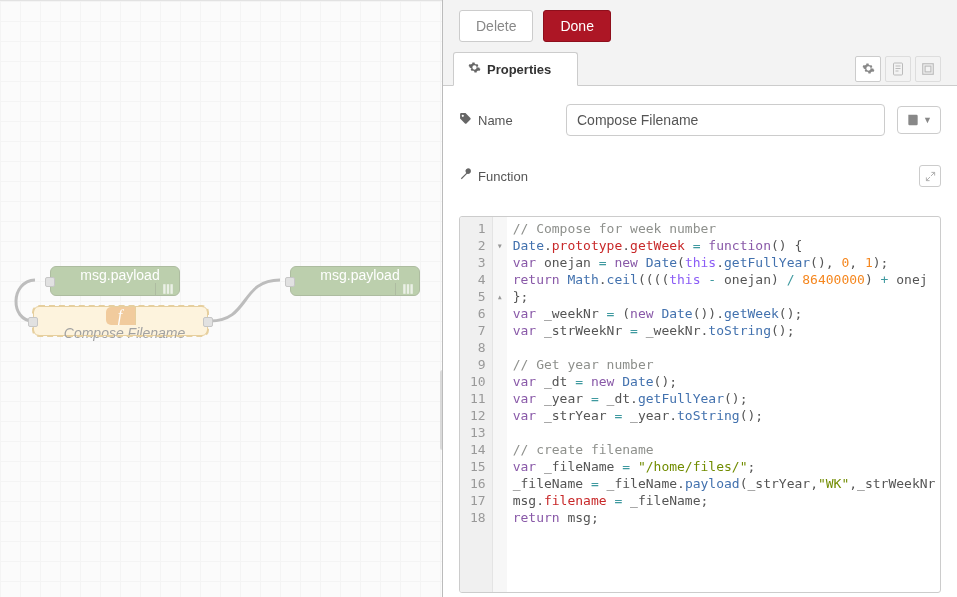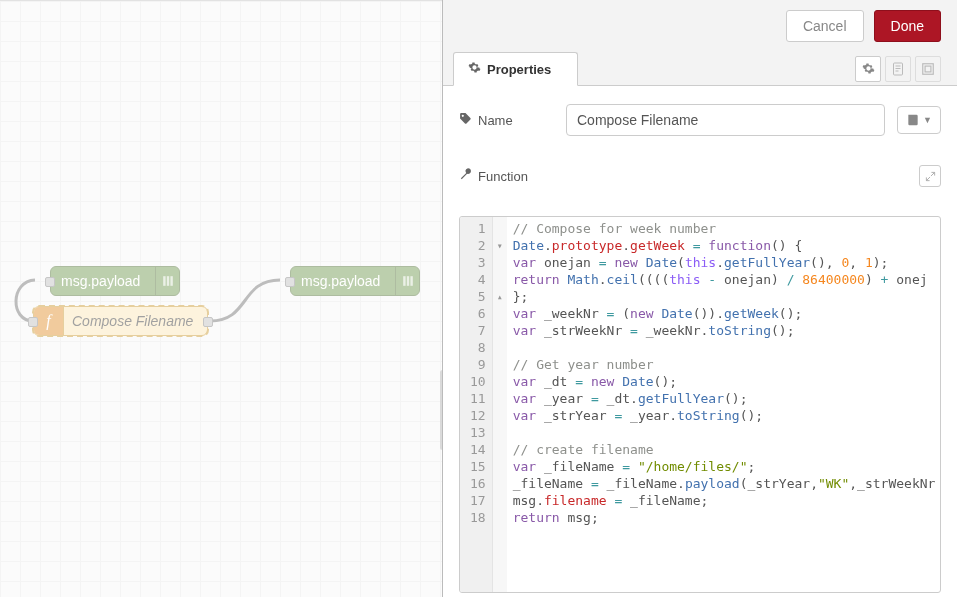--- a/index.html
+++ b/index.html
@@ -27,20 +27,21 @@
     opacity: 0.55;
   }
   .node {
     position: absolute;
     height: 30px;
     border-radius: 6px;
     display: flex;
     align-items: center;
     font-size: 14px;
     color: #333;
+    flex-direction: column;
   }
   .node.debug {
     background: #87a96b;
     border: 1px solid #6b8654;
     color: #fff;
     width: 130px;
     padding-left: 10px;
   }
   .node .right-slot {
     margin-left: auto;
@@ -273,21 +274,21 @@
     <span class="port in"></span>
     <span class="port out"></span>
   </div>
 </div>
 
 <div class="scroll-indicator"></div>
 
 <div class="panel">
 
   <div class="panel-buttons">
-    <button class="btn cancel">Cancel</button>
+    <button class="btn delete">Delete</button>
     <button class="btn done">Done</button>
   </div>
 
   <div class="tabs-row">
     <div class="tab">
       <span>
         <svg width="13" height="13" viewBox="0 0 24 24" fill="#666">
             <path d="M12 8a4 4 0 100 8 4 4 0 000-8zm9 4a9 9 0 01-.1 1.3l2.1 1.6-2 3.5-2.5-1a7 7 0 01-2.2 1.3l-.4 2.6h-4l-.4-2.6a7 7 0 01-2.2-1.3l-2.5 1-2-3.5 2.1-1.6A9 9 0 013 12c0-.4 0-.9.1-1.3L1 9.1l2-3.5 2.5 1A7 7 0 017.7 5.3L8.1 2.7h4l.4 2.6a7 7 0 012.2 1.3l2.5-1 2 3.5-2.1 1.6c.1.4.1.9.1 1.3z"></path>
           </svg>
       </span>

